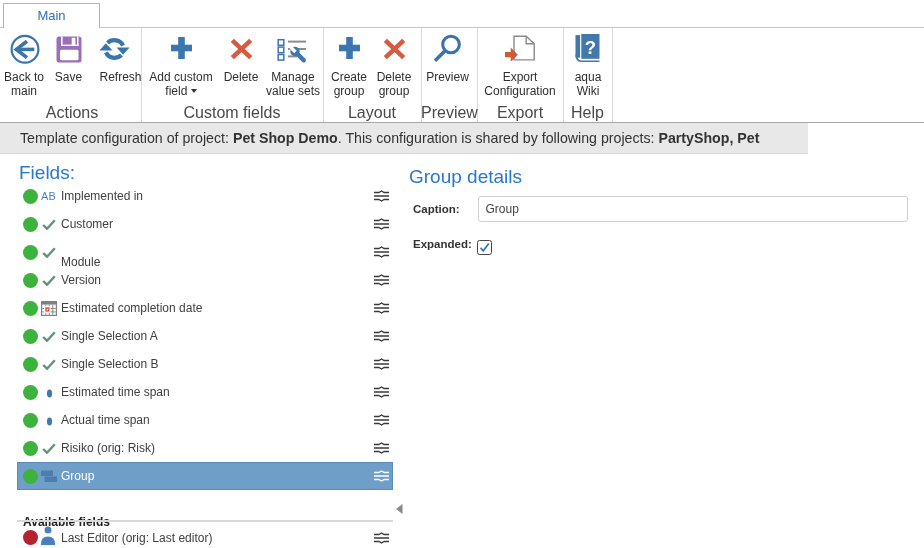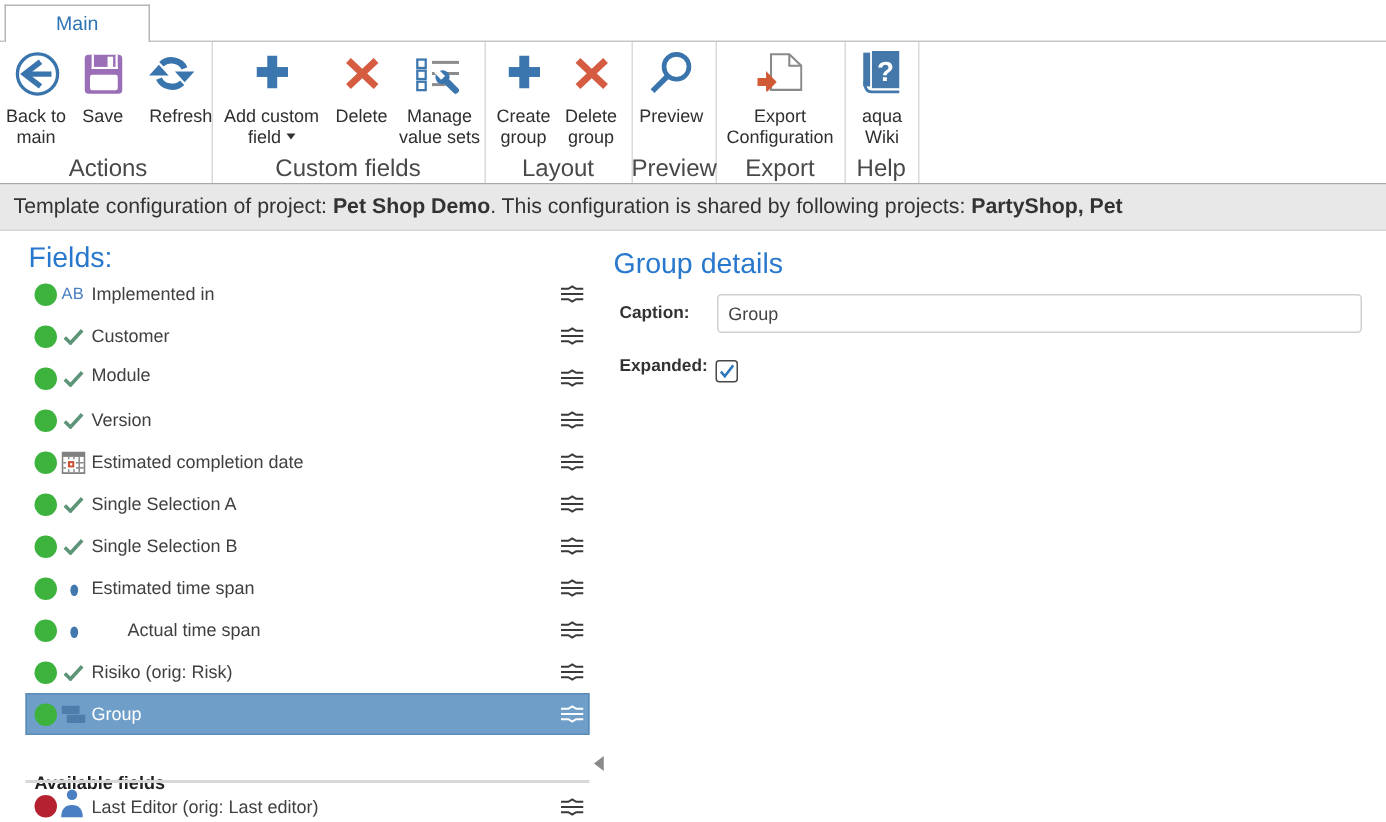--- a/index.html
+++ b/index.html
@@ -109,51 +109,51 @@
 
 <svg class="abs" style="left:575px;top:34px;" width="25" height="29" viewBox="0 0 25 29">
  <rect x="0.5" y="1.1" width="4.6" height="22.5" fill="#4478ab"></rect>
  <rect x="6.3" y="0" width="18.2" height="24.8" fill="#4478ab"></rect>
  <path d="M0.5 20 Q0.5 28.1 5.8 28.1 H24.5 V26.4 H6.2 Q2.2 26.4 2.2 20 Z" fill="#4478ab"></path>
  <text x="15.4" y="19.8" font-size="18.5" font-weight="bold" fill="#fff" text-anchor="middle" font-family="Liberation Sans">?</text>
 </svg>
 <div class="lbl" style="left:543px;top:70px;width:90px;">aqua<br>Wiki</div>
 
 <div class="abs" style="left:0;top:122px;width:924px;height:1px;background:#a8a8a8;"></div>
-<div class="abs" style="left:0;top:123px;width:924px;height:31px;background:#e8e8e8;border-bottom:1px solid #d6d6d6;color:#333;line-height:30px;padding-left:9px;font-size:14.2px;">Template configuration of project: <b>Pet Shop Demo</b>. This configuration is shared by following projects: <b>PartyShop, Pet</b></div>
+<div class="abs" style="left:0;top:123px;width:808px;height:31px;background:#e8e8e8;border-bottom:1px solid #d6d6d6;color:#333;line-height:30px;padding-left:20px;font-size:14.2px;">Template configuration of project: <b>Pet Shop Demo</b>. This configuration is shared by following projects: <b>PartyShop, Pet</b></div>
 
 <div class="abs" style="left:19px;top:162px;font-size:19px;color:#2878cd;">Fields:</div>
 
 <div class="dot" style="left:22.5px;top:188.5px;background:#3db33d;"></div>
 <div class="abs" style="left:41px;top:190px;width:18px;font-size:11px;color:#4a7fc1;letter-spacing:0.2px;">AB</div>
 <div class="rowtxt" style="top:182px;">Implemented in</div>
 
 <div class="dot" style="left:22.5px;top:216.5px;background:#3db33d;"></div>
 <div class="rowtxt" style="top:210px;">Customer</div>
 
 <div class="dot" style="left:22.5px;top:244.5px;background:#3db33d;"></div>
-<div class="rowtxt" style="top:236px;text-align:right;">Module</div>
+<div class="rowtxt" style="top:248px;text-align:right;">Module</div>
 
 <div class="dot" style="left:22.5px;top:272.5px;background:#3db33d;"></div>
 <div class="rowtxt" style="top:266px;">Version</div>
 
 <div class="dot" style="left:22.5px;top:300.5px;background:#3db33d;"></div>
 <div class="rowtxt" style="top:294px;">Estimated completion date</div>
 
 <div class="dot" style="left:22.5px;top:328.5px;background:#3db33d;"></div>
 <div class="rowtxt" style="top:322px;">Single Selection A</div>
 
 <div class="dot" style="left:22.5px;top:356.5px;background:#3db33d;"></div>
 <div class="rowtxt" style="top:350px;">Single Selection B</div>
 
 <div class="dot" style="left:22.5px;top:384.5px;background:#3db33d;"></div>
 <div class="rowtxt" style="top:378px;">Estimated time span</div>
 
 <div class="dot" style="left:22.5px;top:412.5px;background:#3db33d;"></div>
-<div class="rowtxt" style="top:406px;margin-left:24px;">Actual time span</div>
+<div class="rowtxt" style="top:406px;">Actual time span</div>
 
 <div class="dot" style="left:22.5px;top:440.5px;background:#3db33d;"></div>
 <div class="rowtxt" style="top:434px;">Risiko (orig: Risk)</div>
 
 <div class="abs" style="left:17px;top:462px;width:376px;height:27.5px;background:#6f9fc9;border:1px solid #5a8cb8;"></div>
 <div class="dot" style="left:22.5px;top:468.5px;background:#3db33d;"></div>
 <svg class="abs" style="left:41px;top:470px;" width="16" height="13" viewBox="0 0 16 13">
  <rect x="0" y="0.5" width="12" height="5.5" fill="#4c7dab"></rect>
  <rect x="3.5" y="6.5" width="12.5" height="5.5" fill="#4c7dab"></rect>
 </svg>

